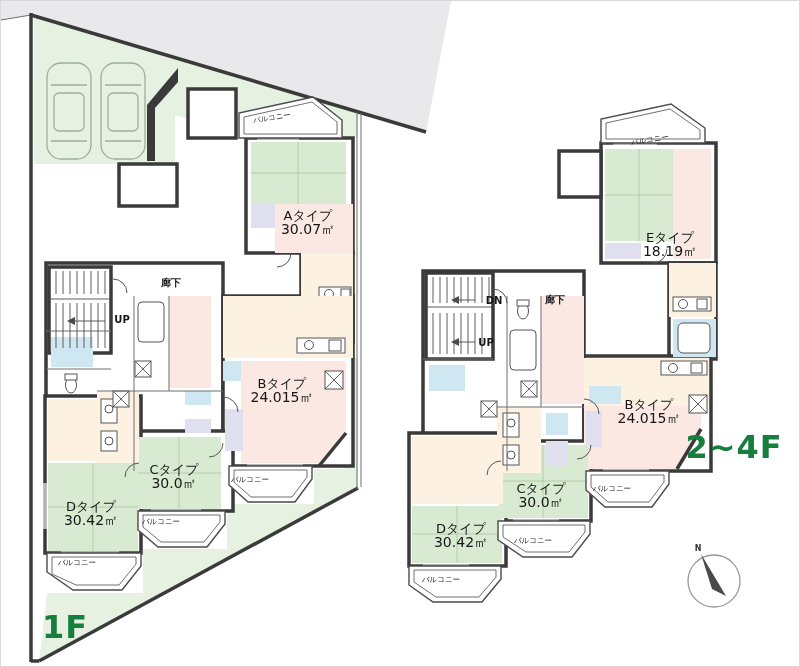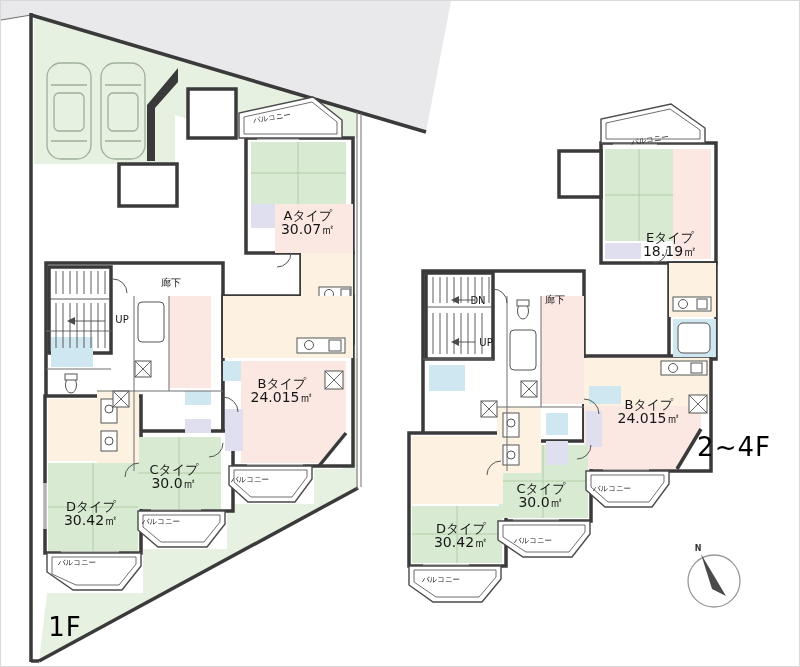--- a/index.html
+++ b/index.html
@@ -8,22 +8,22 @@
     border:1px solid #d9d9d9;box-sizing:border-box;overflow:hidden;
     font-family:"DejaVu Sans","Liberation Sans",sans-serif;color:#111;
   }
   .canvas svg{position:absolute;left:0;top:0;}
   .lbl{position:absolute;transform:translate(-50%,-50%);text-align:center;white-space:nowrap;color:#161616;}
   .lbl.rot{transform:translate(-50%,-50%) rotate(-9deg);}
   .unit span{display:block;font-weight:normal;}
   .unit .nm{font-size:13px;line-height:14px;}
   .unit .ar{font-size:14px;line-height:13px;}
   .balc{font-size:7.5px;color:#222;}
-  .small{font-size:10px;font-weight:normal;}
-  .floor{font-size:26px;letter-spacing:1px;color:#000000;}
+  .small{font-size:10px;font-weight:bold;}
+  .floor{font-size:32px;letter-spacing:1px;color:#15803d;font-weight:bold;}
   .north{font-size:8px;font-weight:bold;color:#333;}
   
   .w4{fill:#ffffff;stroke:#3a3a3a;stroke-width:3.5;stroke-linejoin:miter;}
   .s4{fill:none;stroke:#3a3a3a;stroke-width:3.5;}
   .s1{fill:none;stroke:#6e6e6e;stroke-width:1;}
   .fx{fill:#ffffff;stroke:#555;stroke-width:1;}
   .tat{stroke:#a9c6a0;stroke-width:0.8;}
   .bal{fill:#ffffff;stroke:#4a4a4a;stroke-width:1.4;}
   .bali{fill:none;stroke:#4a4a4a;stroke-width:0.8;}
   .ht{stroke:#4a4a4a;stroke-width:0.9;fill:none;}
@@ -325,18 +325,18 @@
   </div>
   <div class="lbl unit" style="left:460px;top:534px">
     <span class="nm">Dタイプ</span>
     <span class="ar">30.42㎡</span>
   </div>
   <div class="lbl balc rot" style="left:649px;top:139px">バルコニー</div>
   <div class="lbl balc" style="left:611px;top:488px">バルコニー</div>
   <div class="lbl balc" style="left:532px;top:540px">バルコニー</div>
   <div class="lbl balc" style="left:440px;top:579px">バルコニー</div>
   <div class="lbl small" style="left:554px;top:299px">廊下</div>
-  <div class="lbl small" style="left:477px;top:299px">DN</div>
+  <div class="lbl small" style="left:493px;top:299px">DN</div>
   <div class="lbl small" style="left:485px;top:341px">UP</div>
   <div class="lbl floor" style="left:733px;top:446px">2~4F</div>
 
   <div class="lbl north" style="left:697px;top:547px">N</div>
 </div>
 
 </body></html>

